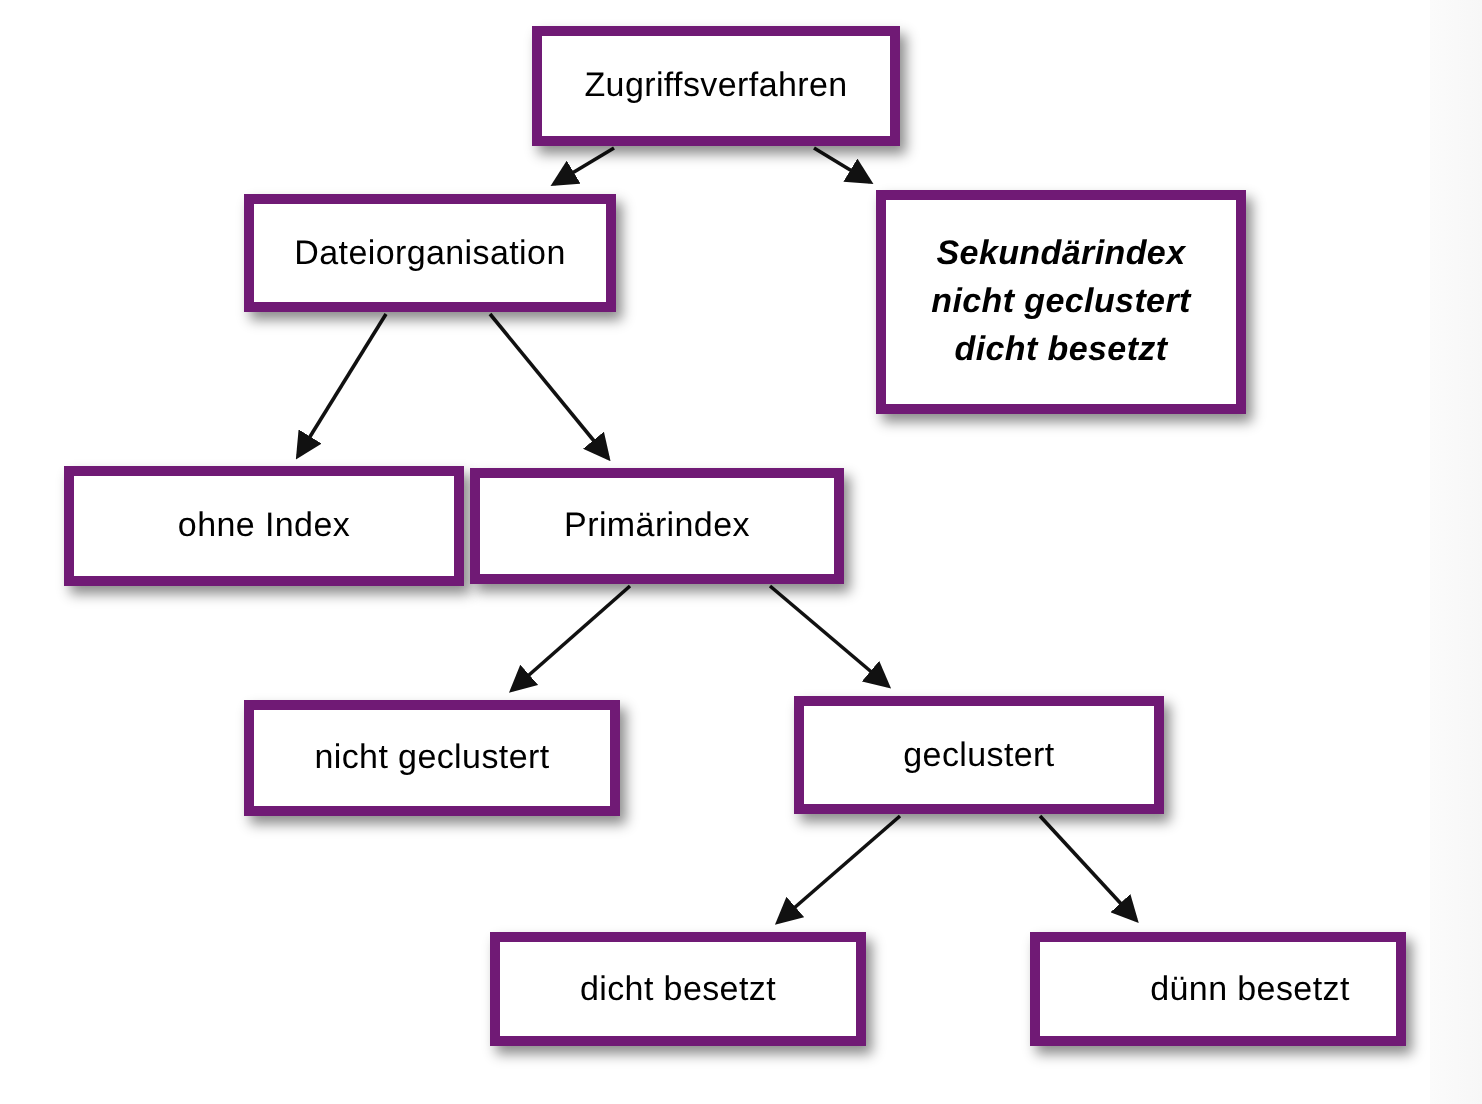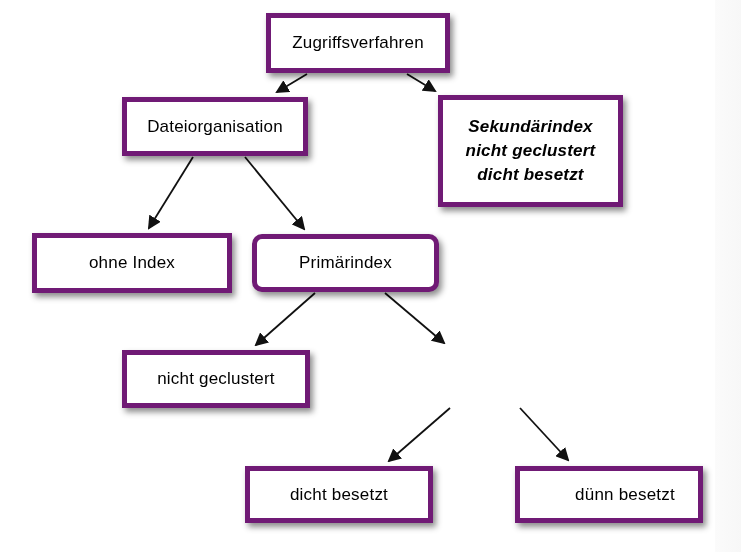--- a/index.html
+++ b/index.html
@@ -47,21 +47,21 @@
     letter-spacing: 0.2px;
   }
   .node .line { line-height: 24px; white-space: nowrap; }
   .node .italic { font-style: italic; font-weight: bold; }
 
   
   #n-zugriffsverfahren { left: 266px; top: 13px;  width: 184px; height: 60px;  }
   #n-dateiorganisation { left: 122px; top: 97px;  width: 186px; height: 59px;  }
   #n-zugriffspfad      { left: 438px; top: 95px;  width: 185px; height: 112px; }
   #n-ohne-index        { left: 32px;  top: 233px; width: 200px; height: 60px;  }
-  #n-primaerindex      { left: 252px; top: 234px; width: 187px; height: 58px; border-radius: 10px;  }
+  #n-primaerindex      { left: 235px; top: 234px; width: 187px; height: 58px;  }
   #n-nicht-geclustert  { left: 122px; top: 350px; width: 188px; height: 58px;  }
   #n-geclustert        { left: 397px; top: 348px; width: 185px; height: 59px;  }
   #n-dicht-besetzt     { left: 245px; top: 466px; width: 188px; height: 57px;  }
   #n-duenn-besetzt     { left: 515px; top: 466px; width: 188px; height: 57px; padding-left: 32px;  }
 </style>
 </head>
 <body>
 
 <div class="stage">
 
@@ -102,20 +102,23 @@
   </div>
 
   <div class="node" id="n-primaerindex">
     <span class="line">Primärindex</span>
   </div>
 
   <div class="node" id="n-nicht-geclustert">
     <span class="line">nicht geclustert</span>
   </div>
 
+  <div class="node" id="n-geclustert">
+    <span class="line">geclustert</span>
+  </div>
 
   <div class="node" id="n-dicht-besetzt">
     <span class="line">dicht besetzt</span>
   </div>
 
   <div class="node" id="n-duenn-besetzt">
     <span class="line">dünn besetzt</span>
   </div>
 
 </div>

